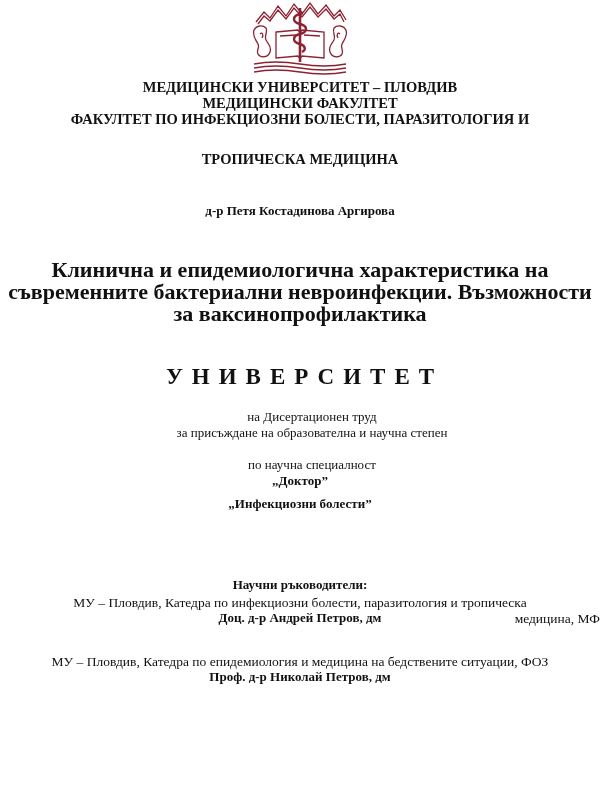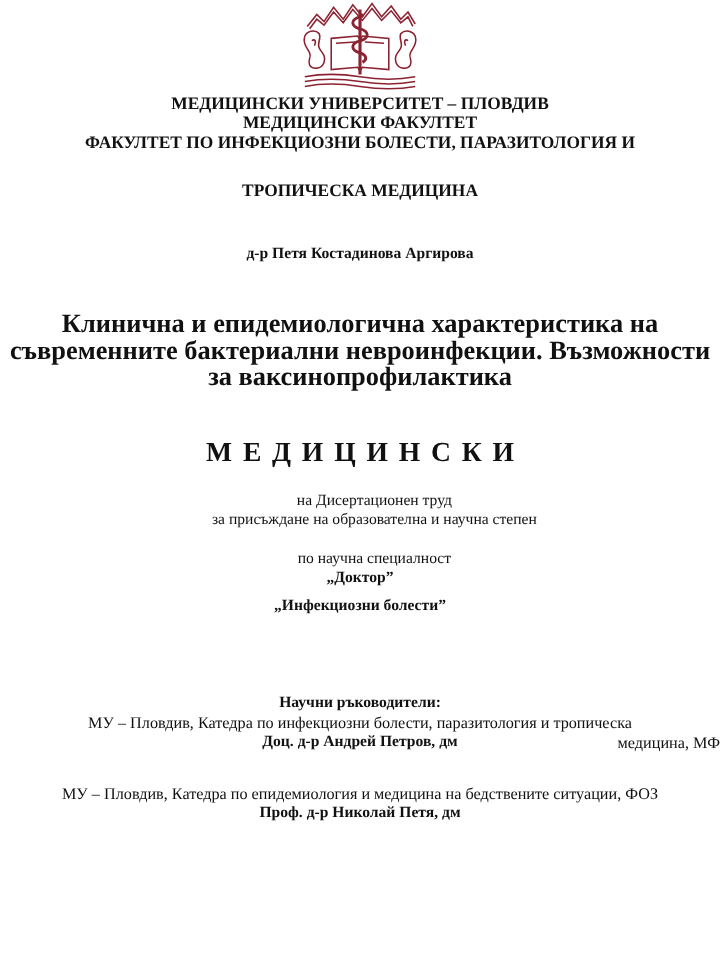--- a/index.html
+++ b/index.html
@@ -106,33 +106,33 @@
   <div class="line inst" style="top:96px;">МЕДИЦИНСКИ ФАКУЛТЕТ</div>
   <div class="line inst" style="top:112px;">ФАКУЛТЕТ ПО ИНФЕКЦИОЗНИ БОЛЕСТИ, ПАРАЗИТОЛОГИЯ И</div>
   <div class="line inst" style="top:128px;margin-top:24px;">ТРОПИЧЕСКА МЕДИЦИНА</div>
 
   <div class="line author" style="top:203px;">д-р Петя Костадинова Аргирова</div>
 
   <div class="line title" style="top:259px;">Клинична и епидемиологична характеристика на</div>
   <div class="line title" style="top:281px;">съвременните бактериални невроинфекции. Възможности</div>
   <div class="line title" style="top:303px;">за ваксинопрофилактика</div>
 
-  <div class="line doctype" style="top:364px; padding-left:9px; box-sizing:border-box;">МЕДИЦИНСКИ</div>
+  <div class="line doctype" style="top:364px; padding-left:9px; box-sizing:border-box;">УНИВЕРСИТЕТ</div>
 
   <div class="line plain" style="top:409px;">на Дисертационен труд</div>
   <div class="line plain" style="top:425px;">за присъждане на образователна и научна степен</div>
   <div class="line bold13" style="top:441px;">„Доктор”</div>
   <div class="line plain" style="top:457px;">по научна специалност</div>
   <div class="line bold13" style="top:464px;">„Инфекциозни болести”</div>
 
   <div class="line bold13" style="top:545px;">Научни ръководители:</div>
 
   <div class="line bold13" style="top:578px;">Доц. д-р Андрей Петров, дм</div>
   <div class="line affil" style="top:594px;">МУ – Пловдив, Катедра по инфекциозни болести, паразитология и тропическа</div>
   <div class="line affil" style="top:610px;text-align:right;">медицина, МФ</div>
 
-  <div class="line bold13" style="top:637px;">Проф. д-р Николай Петя, дм</div>
+  <div class="line bold13" style="top:637px;">Проф. д-р Николай Петров, дм</div>
   <div class="line affil" style="top:653px;">МУ – Пловдив, Катедра по епидемиология и медицина на бедствените ситуации, ФОЗ</div>
 
   <div class="line bold13" style="top:767px;">Пловдив</div>
   <div class="line bold13" style="top:783px;">2021</div>
 
 </div>
 
 </body></html>

